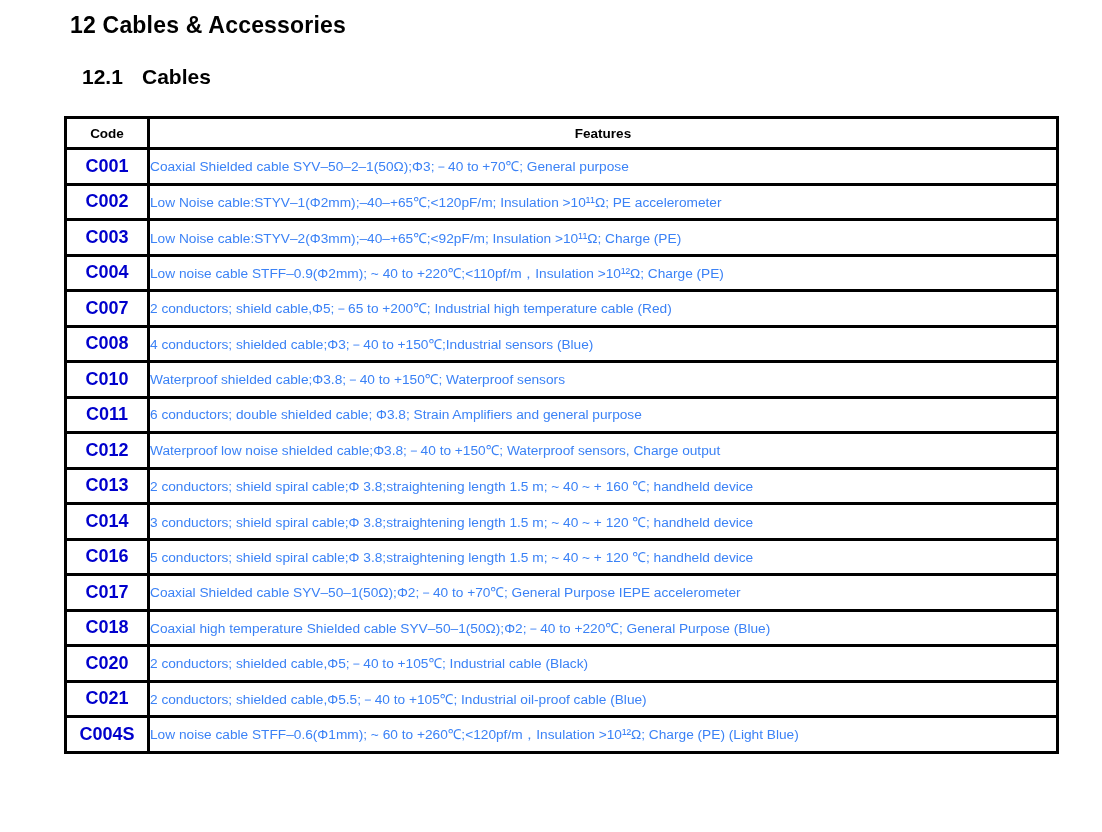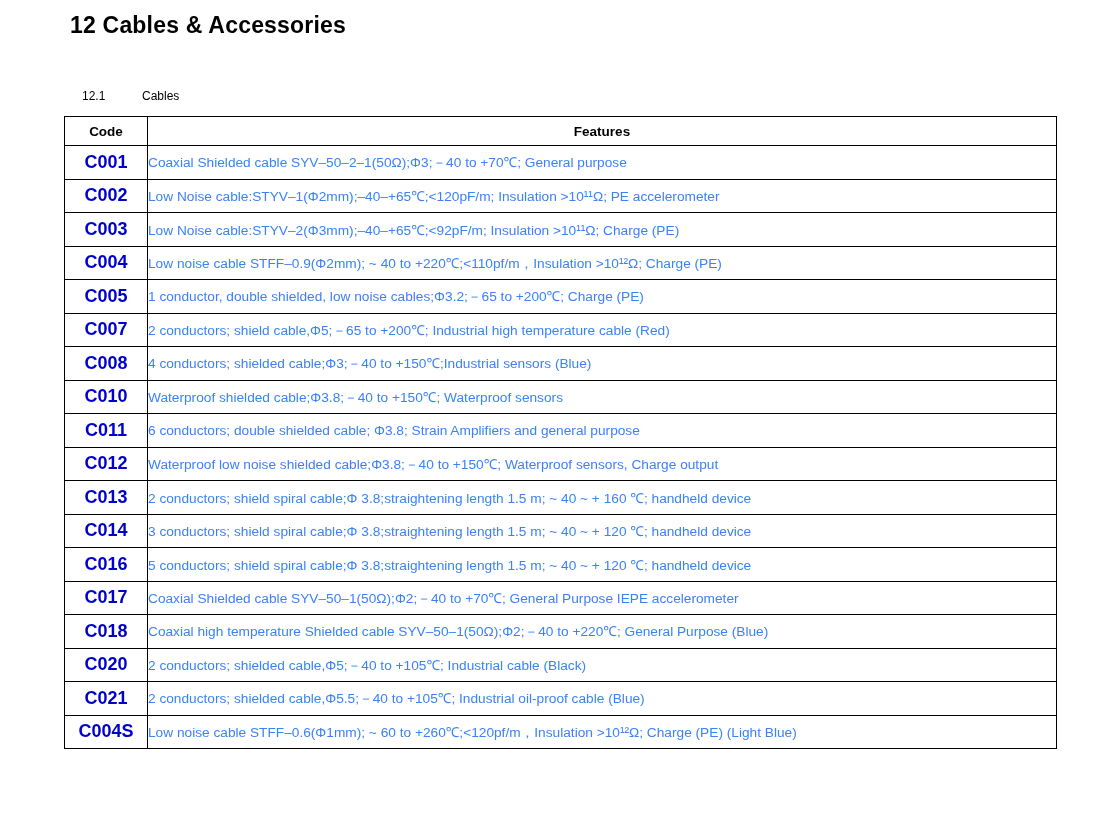--- a/index.html
+++ b/index.html
@@ -25,38 +25,37 @@
     left: 70px;
     top: 12px;
     font-size: 23px;
     font-weight: bold;
     letter-spacing: 0.2px;
   }
   .section-heading {
     position: absolute;
     left: 82px;
     top: 65px;
-    font-size: 12px;
-    font-weight: normal;
-    margin-top: 24px;
+    font-size: 21px;
+    font-weight: bold;
   }
   .section-heading .num {
     display: inline-block;
     width: 60px;
   }
   table.cables {
     position: absolute;
     left: 64px;
     top: 116px;
     width: 992px;
     border-collapse: collapse;
     table-layout: fixed;
   }
   table.cables th, table.cables td {
-    border: 1px solid #000000;
+    border: 3px solid #000000;
     padding: 0;
   }
   col.code-col { width: 83px; }
   col.feat-col { width: 909px; }
   th.code-head, th.feat-head {
     font-size: 13.5px;
     font-weight: bold;
     text-align: center;
     height: 28px;
     vertical-align: middle;
@@ -113,24 +112,20 @@
         </tr>
         <tr>
           <td class="code-cell">C003</td>
           <td class="feat-cell">Low Noise cable:STYV–2(Φ3mm);–40–+65℃;&lt;92pF/m; Insulation &gt;10¹¹Ω; Charge (PE)</td>
         </tr>
         <tr>
           <td class="code-cell">C004</td>
           <td class="feat-cell">Low noise cable STFF–0.9(Φ2mm); ~ 40 to +220℃;&lt;110pf/m，Insulation &gt;10¹²Ω; Charge (PE)</td>
         </tr>
         <tr>
-          <td class="code-cell">C005</td>
-          <td class="feat-cell">1 conductor, double shielded, low noise cables;Φ3.2;－65 to +200℃; Charge (PE)</td>
-        </tr>
-        <tr>
           <td class="code-cell">C007</td>
           <td class="feat-cell">2 conductors; shield cable,Φ5;－65 to +200℃; Industrial high temperature cable (Red)</td>
         </tr>
         <tr>
           <td class="code-cell">C008</td>
           <td class="feat-cell">4 conductors; shielded cable;Φ3;－40 to +150℃;Industrial sensors (Blue)</td>
         </tr>
         <tr>
           <td class="code-cell">C010</td>
           <td class="feat-cell">Waterproof shielded cable;Φ3.8;－40 to +150℃; Waterproof sensors</td>

